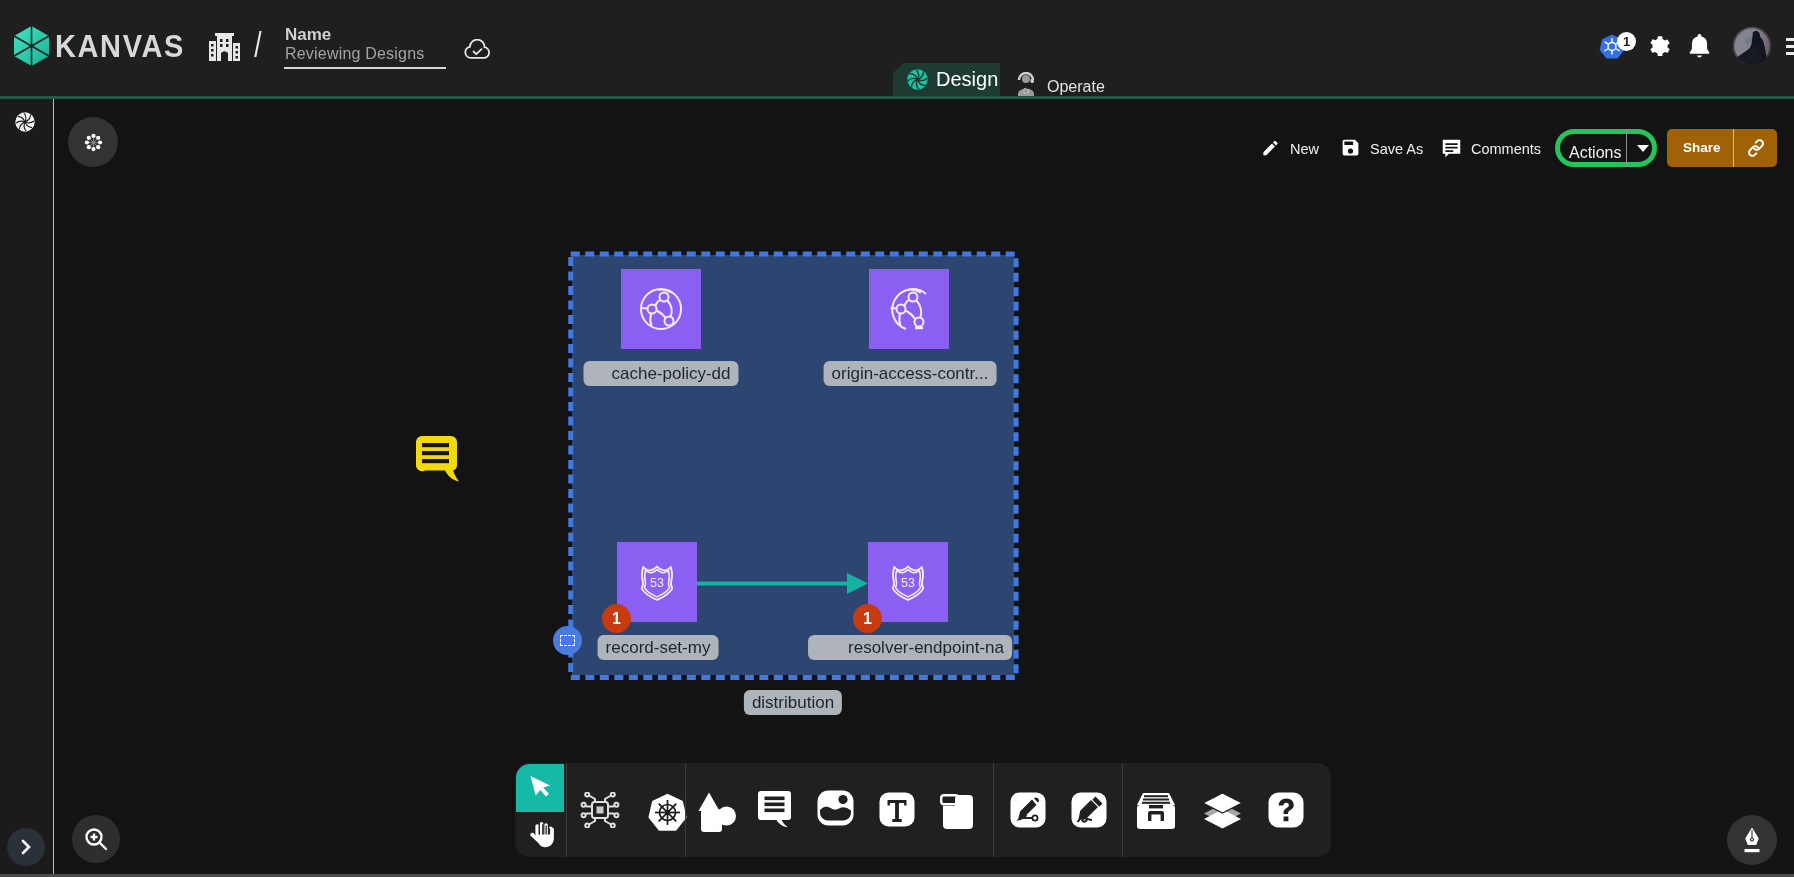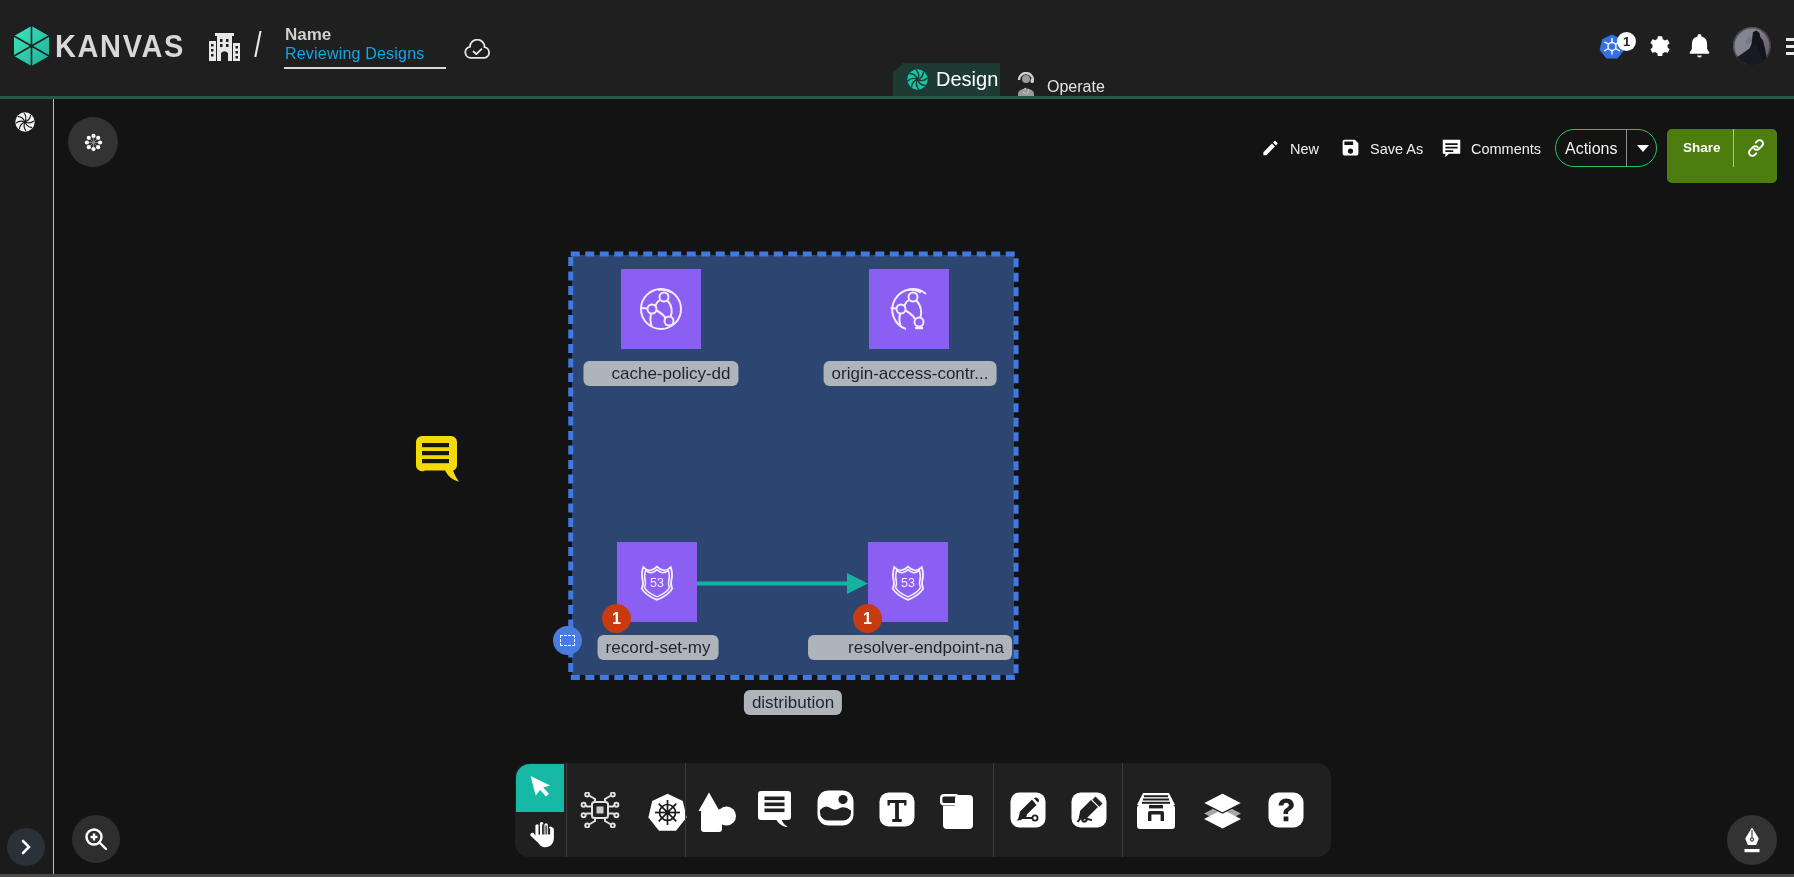--- a/index.html
+++ b/index.html
@@ -6,21 +6,21 @@
 html,body { width:1794px; height:877px; overflow:hidden; background:#131313; font-family:"Liberation Sans", sans-serif; }
 .abs { position:absolute; }
 #page { position:relative; width:1794px; height:877px; }
 
 
 #header { position:absolute; left:0; top:0; width:1794px; height:96px; background:#1e1f1e; }
 #hdr-line { position:absolute; left:0; top:96px; width:1794px; height:3px; background:#245847; }
 #kanvas-text { position:absolute; left:55px; top:31px; font-size:29px; font-weight:bold; letter-spacing:1.6px; color:#d8d8d8; transform:scaleY(1.05); }
 #slash { position:absolute; left:253px; top:25px; font-size:35px; font-weight:300; color:#e8e8e8; transform:scaleX(0.75); }
 #name-label { position:absolute; left:285px; top:25px; font-size:17px; font-weight:bold; color:#d0d0d0; }
-#name-input { position:absolute; left:285px; top:45px; font-size:16px; color:#0ea5e9; letter-spacing:0.2px; }
+#name-input { position:absolute; left:285px; top:45px; font-size:16px; color:#a3a3a3; letter-spacing:0.2px; }
 #name-underline { position:absolute; left:284px; top:67px; width:162px; height:2px; background:#d8d8d8; }
 
 
 #tab-design { position:absolute; left:893px; top:63px; width:107px; height:33px; background:#1d3b33; clip-path:polygon(10px 0, 100% 0, 100% 100%, 0 100%, 0 10px); display:flex; align-items:center; }
 #tab-design span { color:#ffffff; font-size:20px; margin-left:7px; }
 #tab-operate { position:absolute; left:1014px; top:63px; height:33px; display:flex; align-items:flex-end; }
 #tab-operate span { color:#e2e2e2; font-size:16px; margin-left:9px; }
 
 
 #badge1 { position:absolute; left:1617px; top:32px; width:19px; height:19px; border-radius:50%; background:#ffffff; color:#222; font-size:13px; font-weight:bold; text-align:center; line-height:19px; }
@@ -28,24 +28,24 @@
 #hamburger div { width:12px; height:3px; background:#e8e8e8; margin-bottom:4px; }
 
 
 #sidebar { position:absolute; left:0; top:99px; width:54px; height:775px; background:#1b1b1b; border-right:1px solid #b9bcbc; }
 
 
 .circbtn { position:absolute; border-radius:50%; background:#333333; display:flex; align-items:center; justify-content:center; }
 
 
 .tb-txt { position:absolute; color:#f0f0f0; font-size:14.5px; font-weight:500; top:141px; }
-#actions-btn { position:absolute; left:1555px; top:129px; width:102px; height:38px; border:1px solid #22c55e; border-radius:19px; color:#f2f2f2; font-size:16px; }
+#actions-btn { position:absolute; left:1555px; top:129px; width:102px; height:38px; border:5px solid #22c55e; border-radius:19px; color:#f2f2f2; font-size:16px; }
 #actions-btn .txt { position:absolute; left:9px; top:10px; }
 #actions-div { position:absolute; left:1626px; top:129px; width:1px; height:38px; background:#8f8f8f; }
-#share-btn { position:absolute; left:1667px; top:129px; width:110px; height:54px; background:#4d7c0f; border-radius:5px; color:#ffffff; }
+#share-btn { position:absolute; left:1667px; top:129px; width:110px; height:38px; background:#a16207; border-radius:5px; color:#ffffff; }
 #share-btn .txt { position:absolute; left:16px; top:11px; font-size:13.5px; font-weight:bold; }
 #share-div { position:absolute; left:66px; top:0; width:1px; height:38px; background:rgba(255,255,255,0.55); }
 
 
 #group-fill { position:absolute; left:572px; top:255px; width:442px; height:420px; background:#2c4571; }
 .node { position:absolute; width:80px; height:80px; background:#8a5ff2; display:flex; align-items:center; justify-content:center; }
 .nlabel { position:absolute; background:#aeb4ba; color:#1d2630; font-size:17px; border-radius:6px; padding:2.5px 8px; white-space:nowrap; transform:translateX(-50%); }
 .badge { position:absolute; width:29px; height:29px; border-radius:50%; background:#c83a10; color:#fff; font-size:16px; font-weight:bold; text-align:center; line-height:29px; }
 
 

